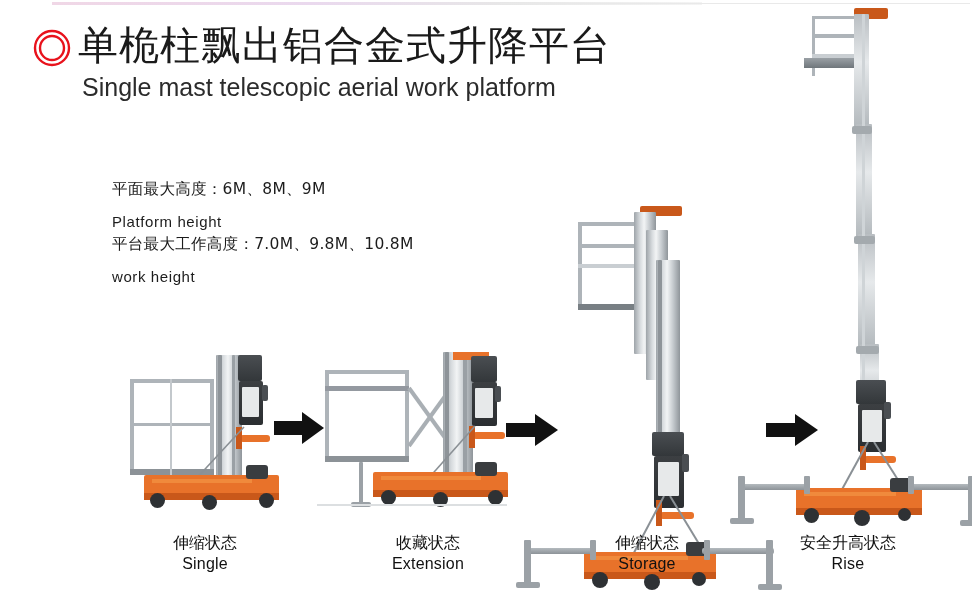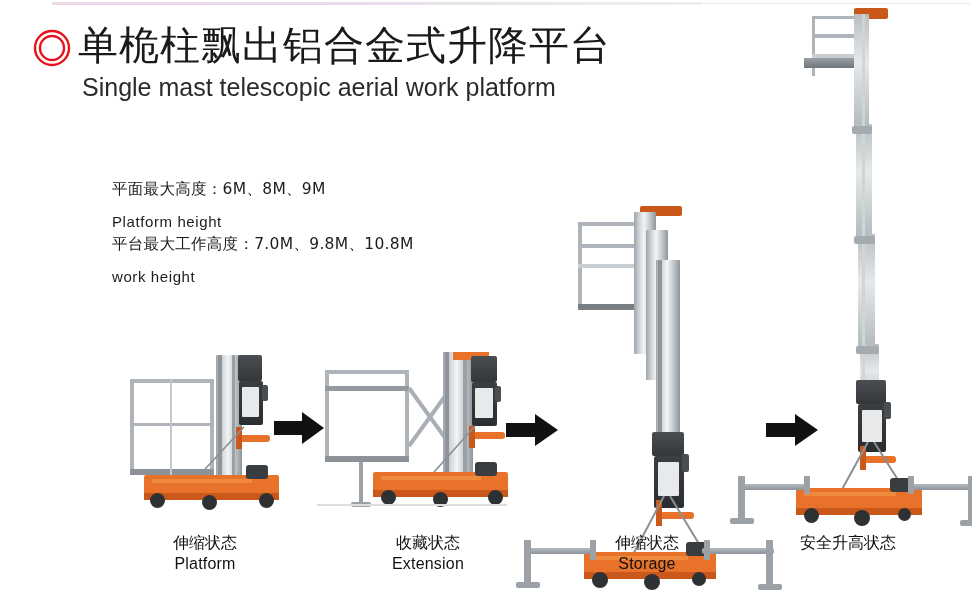--- a/index.html
+++ b/index.html
@@ -292,28 +292,29 @@
       <div class="foot" style="left:170px;top:514px;width:24px;height:6px;border-radius:2px;"></div>
       <div class="foot" style="left:14px;top:470px;width:6px;height:18px;"></div>
       <div class="foot" style="left:118px;top:470px;width:6px;height:18px;"></div>
     </div>
 
   </div>
 
   <div class="caps">
     <div class="cap" style="left:140px;top:4px;width:130px;">
       <div class="cn">伸缩状态</div>
-      <div class="en">Platform</div>
+      <div class="en">Single</div>
     </div>
     <div class="cap" style="left:363px;top:4px;width:130px;">
       <div class="cn">收藏状态</div>
       <div class="en">Extension</div>
     </div>
     <div class="cap" style="left:582px;top:4px;width:130px;">
       <div class="cn">伸缩状态</div>
       <div class="en">Storage</div>
     </div>
     <div class="cap" style="left:778px;top:4px;width:140px;">
       <div class="cn">安全升高状态</div>
+      <div class="en">Rise</div>
     </div>
   </div>
 
 </div>
 
 </body></html>

